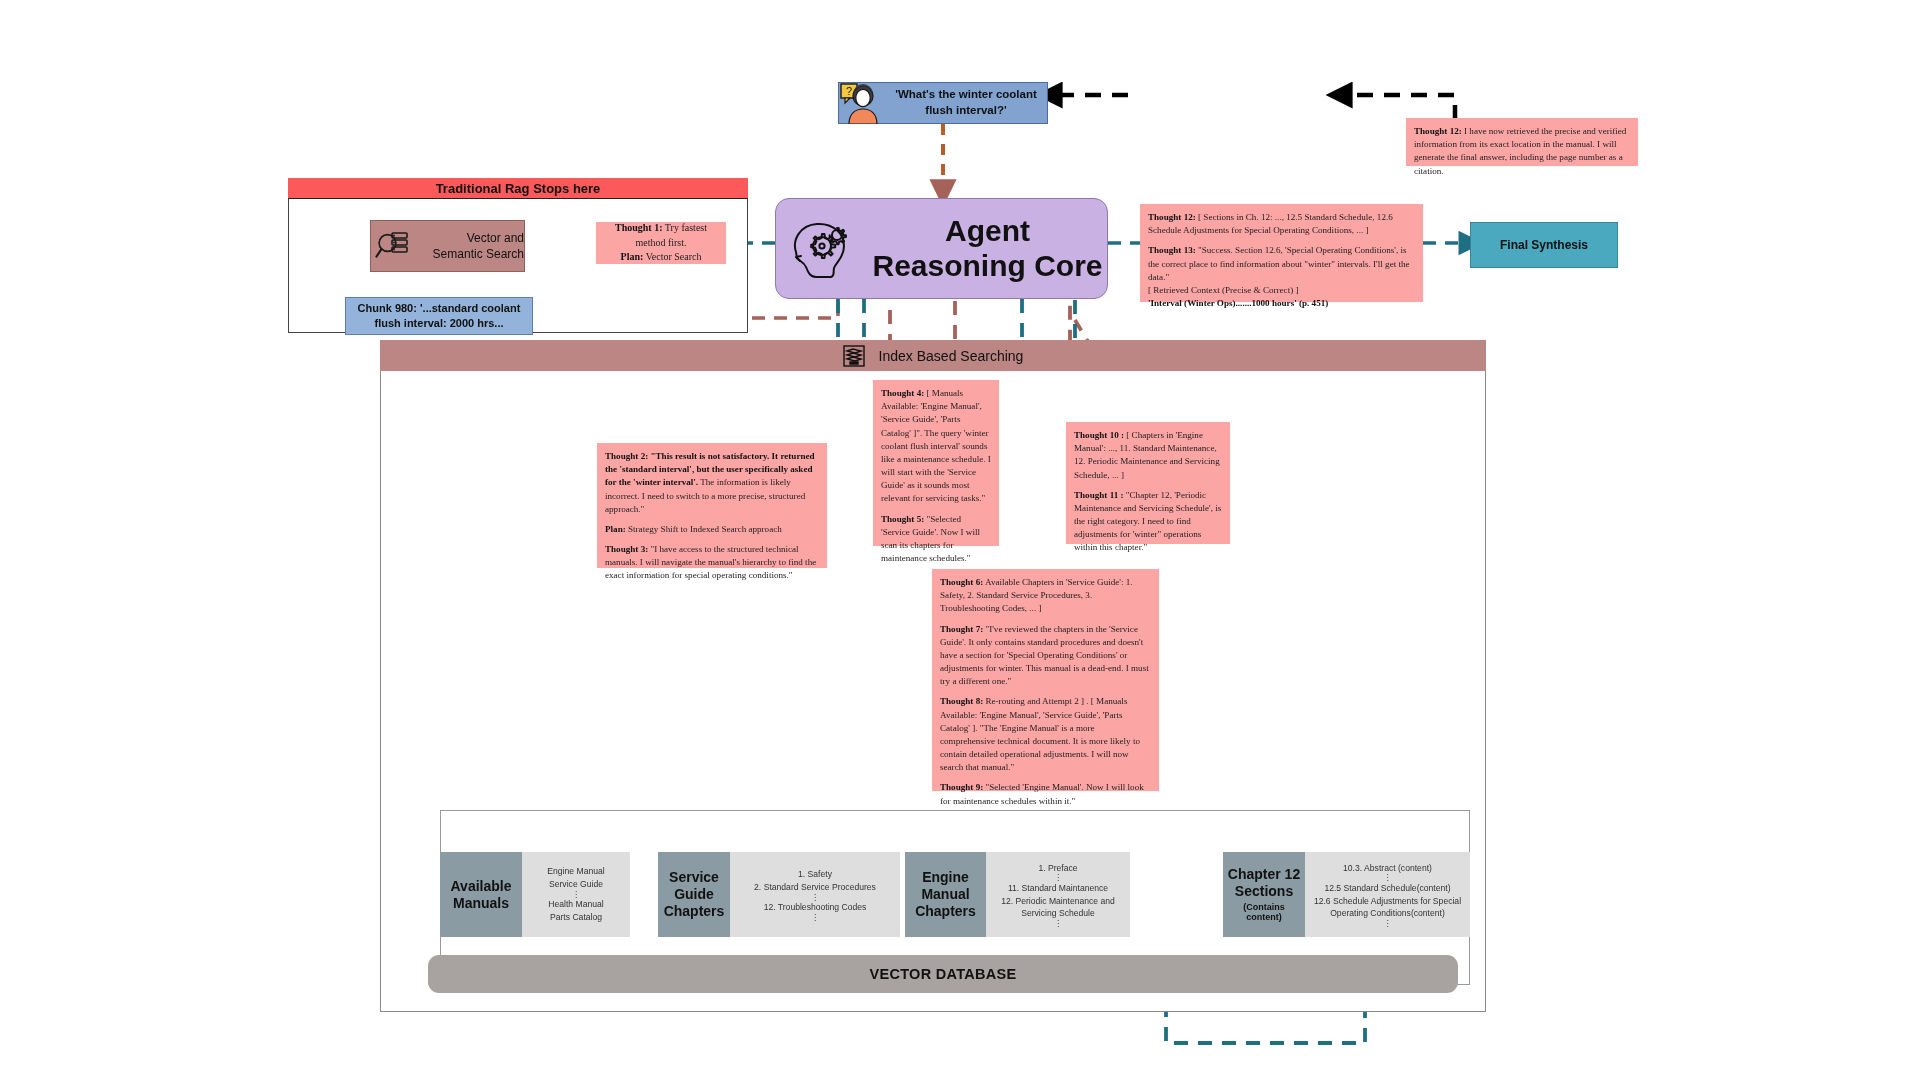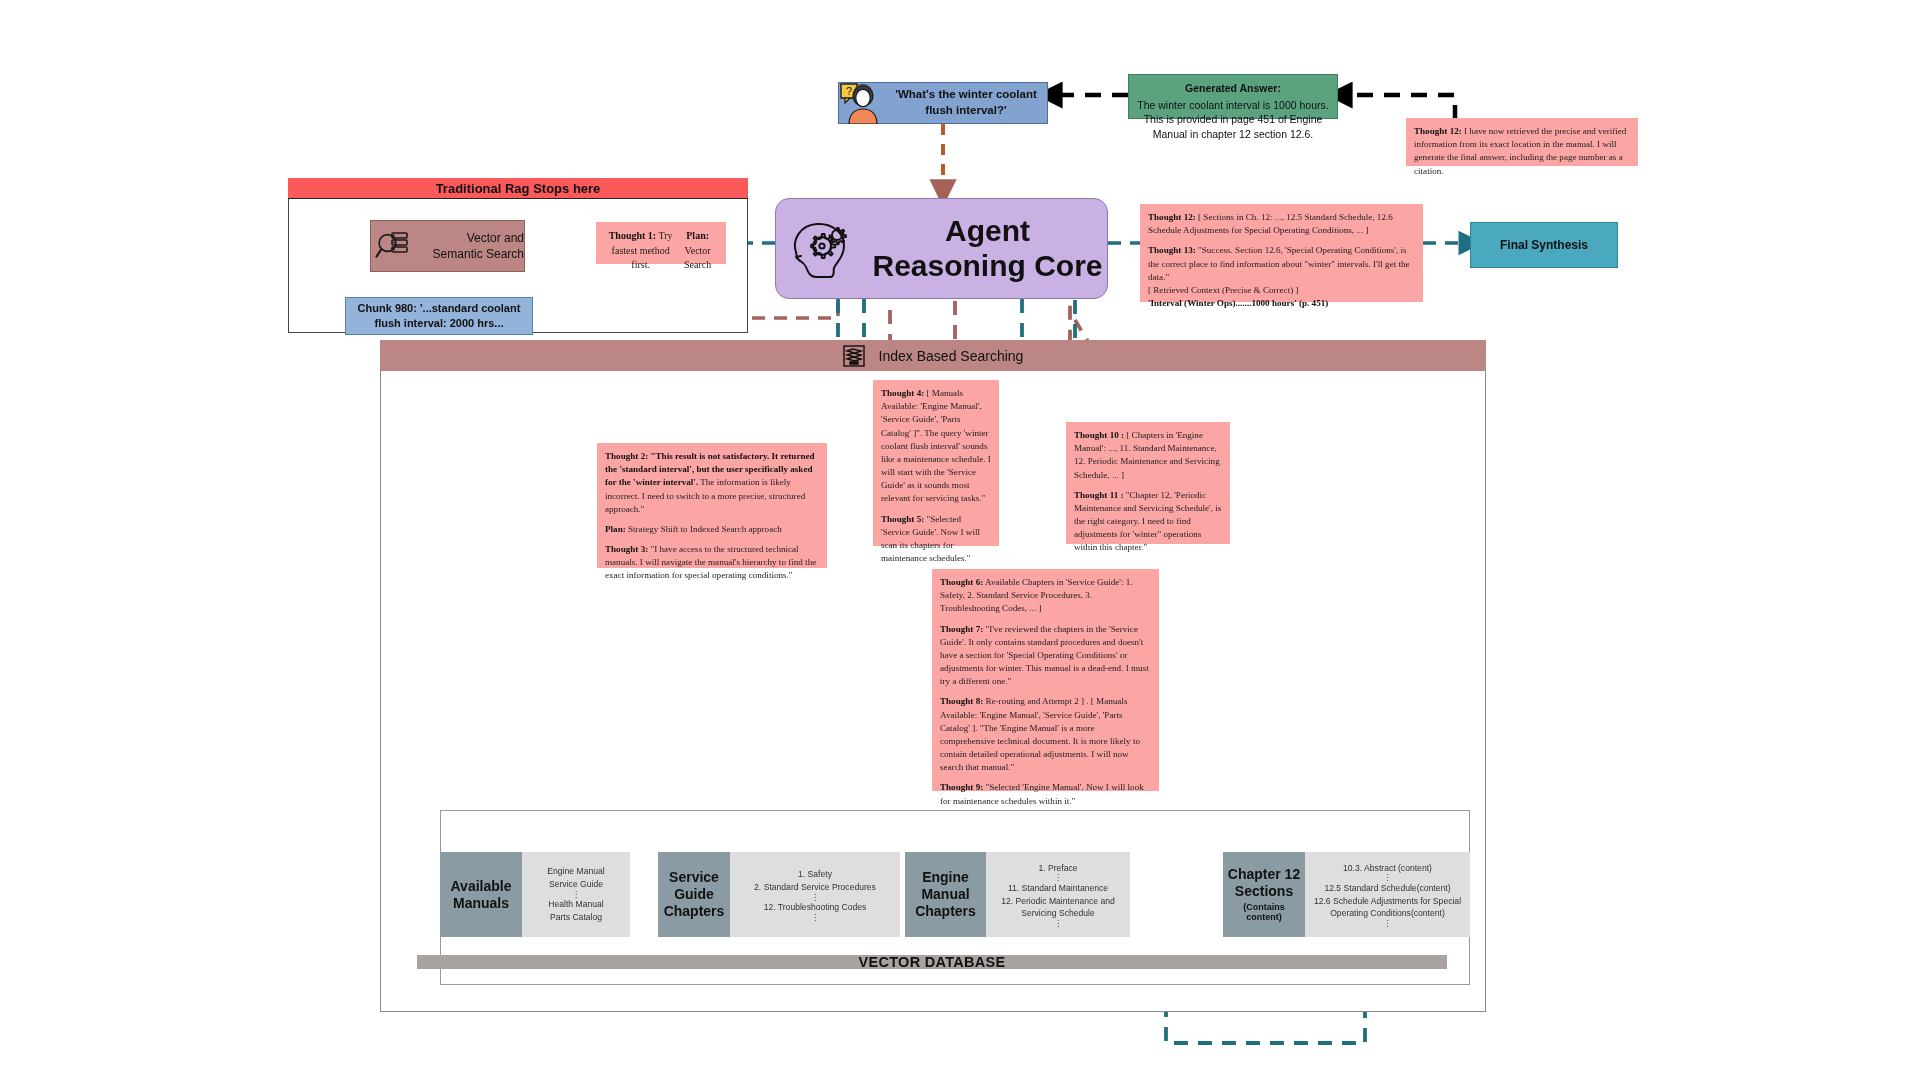--- a/index.html
+++ b/index.html
@@ -159,44 +159,40 @@
       <span>Vector and</span><br>
       <span>Semantic Search</span>
     </span>
   </div>
 
   <div class="box chunk ctr" style="left:345px;top:297px;width:188px;height:38px;flex-direction:column;">
     <span>Chunk 980: '...standard coolant</span>
     <span>flush interval: 2000 hrs...</span>
   </div>
 
-  <div class="box th center" style="left:596px;top:222px;width:130px;height:42px;display:flex;justify-content:center;">
+  <div class="box th center" style="left:596px;top:222px;width:130px;height:42px;display:flex;flex-direction:column;justify-content:center;">
     <div><span class="em">Thought 1:</span><span> Try fastest method first.</span></div>
     <div><span class="em">Plan:</span><span> Vector Search</span></div>
   </div>
 
   <div class="box user-q" style="left:838px;top:82px;width:210px;height:42px;">
     <span style="width:46px;height:42px;position:relative;display:block;">
       <svg class="icon-svg" width="46" height="42" viewBox="0 0 46 42">
         <rect x="2" y="2" width="16" height="14" fill="#f5c842" stroke="#1a1a1a" stroke-width="1.4"></rect>
         <polygon points="6,16 6,21 11,16" fill="#f5c842" stroke="#1a1a1a" stroke-width="1.2"></polygon>
         <text x="10" y="13" font-size="11" text-anchor="middle" fill="#1a1a1a" font-family="Liberation Sans, sans-serif">?</text>
         <path d="M14,14 a10,10 0 0 1 20,0 a10,10 0 0 1 -20,0" fill="#3c3c42" stroke="#1a1a1a" stroke-width="1.2"></path>
         <ellipse cx="24" cy="16" rx="7.2" ry="8.6" fill="#ffffff" stroke="#1a1a1a" stroke-width="1.2"></ellipse>
         <path d="M14,13 a10,9 0 0 1 20,0 l0,-1 a10,10 0 0 0 -20,0 z" fill="#3c3c42"></path>
         <path d="M10,42 C10,31 17,27 24,27 C31,27 38,31 38,42 z" fill="#f0885a" stroke="#1a1a1a" stroke-width="1.2"></path>
       </svg>
     </span>
     <span class="qt">'What's the winter coolant flush interval?'</span>
   </div>
 
-  <div class="box gen-ans" style="left:1128px;top:74px;width:210px;height:45px;">
-    <b>Generated Answer:</b>
-    <span>The winter coolant interval is 1000 hours. This is provided in page  451 of Engine Manual in chapter 12 section 12.6.</span>
-  </div>
 
   <div class="box th" style="left:1406px;top:118px;width:232px;height:48px;">
     <p><span class="em">Thought 12:</span><span> I have now retrieved the precise and verified information from its exact location in the manual. I will generate the final answer, including the page number as a citation.</span></p>
   </div>
 
   <div class="box agent" style="left:775px;top:198px;width:333px;height:101px;">
     <span style="width:92px;display:flex;justify-content:center;">
       <svg class="icon-svg" width="72" height="66" viewBox="0 0 72 66" fill="none" stroke="#111" stroke-width="2" stroke-linecap="round" stroke-linejoin="round">
         <path d="M10,36 C6,24 14,9 31,8 C47,7 58,17 58,30 C58,42 50,46 48,52 C47,57 49,60 45,61 L30,61 C24,61 22,56 20,51 C18,46 13,45 11,42 Z"></path>
         <path d="M15,40 L10,41 L14,45"></path>
@@ -331,17 +327,17 @@
       <span>
         <span>10.3. Abstract (content)</span>
         <span class="dots">⋮</span>
         <span>12.5 Standard Schedule(content)</span><br>
         <span>12.6 Schedule Adjustments for Special Operating Conditions(content)</span>
         <span class="dots">⋮</span>
       </span>
     </div>
   </div>
 
-  <div class="box vdb-bar" style="left:417px;top:955px;width:1030px;height:14px;">
+  <div class="box vdb-bar" style="left:428px;top:955px;width:1030px;height:38px;border-radius:11px;">
     <span>VECTOR DATABASE</span>
   </div>
 
 </div>
 
 </body></html>

